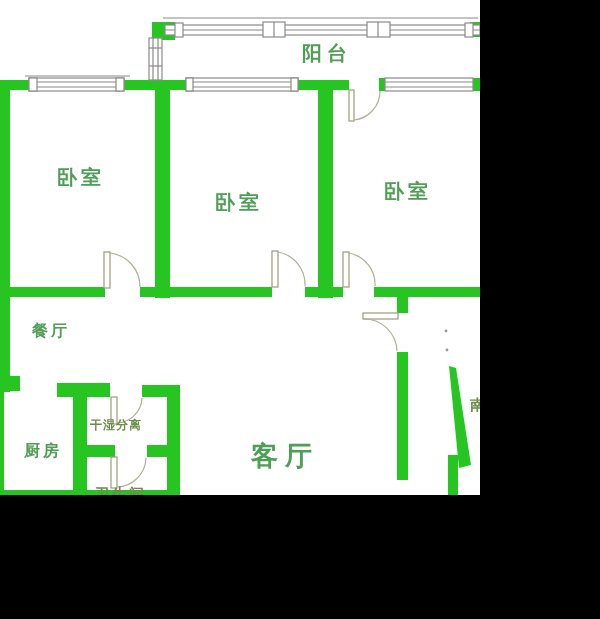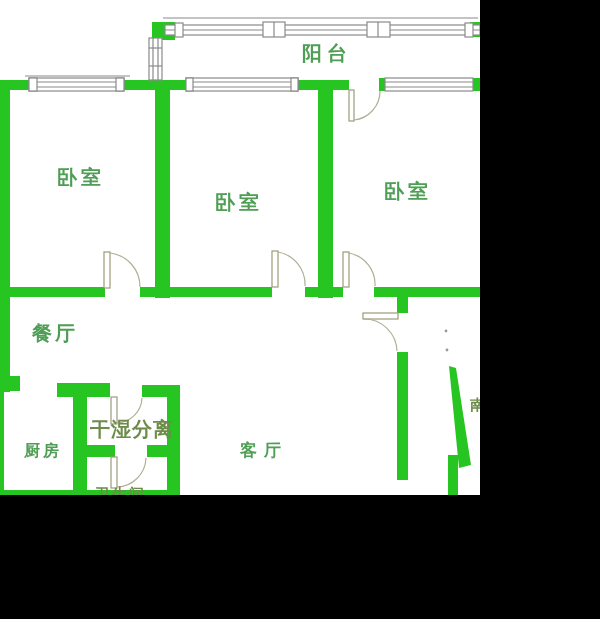--- a/index.html
+++ b/index.html
@@ -13,24 +13,24 @@
   }
   .plan svg{position:absolute;left:0;top:0;}
   .room-label{
     position:absolute; color:var(--label); font-weight:bold;
     white-space:nowrap; line-height:1; z-index:3;
   }
   .lbl-balcony   {left:302px; top:43px;  font-size:20px; letter-spacing:5px;}
   .lbl-bed-left  {left:57px;  top:167px; font-size:20px; letter-spacing:4px;}
   .lbl-bed-mid   {left:215px; top:192px; font-size:20px; letter-spacing:4px;}
   .lbl-bed-right {left:384px; top:181px; font-size:20px; letter-spacing:4px;}
-  .lbl-dining    {left:32px;  top:323px; font-size:20px; letter-spacing:3px;}
+  .lbl-dining    {left:32px;  top:323px; font-size:16px; letter-spacing:3px;}
   .lbl-kitchen   {left:24px;  top:443px; font-size:16px; letter-spacing:3px;}
-  .lbl-living    {left:240px; top:442px; font-size:17px; letter-spacing:7px;}
-  .lbl-drywet    {left:90px;  top:419px; font-size:20px; letter-spacing:1px; color:var(--label-olive);}
+  .lbl-living    {left:251px; top:442px; font-size:27px; letter-spacing:7px;}
+  .lbl-drywet    {left:90px;  top:419px; font-size:12px; letter-spacing:1px; color:var(--label-olive);}
   .lbl-bath      {left:95px;  top:487px; font-size:15px; letter-spacing:2px; color:var(--label-olive);}
   .lbl-south     {left:470px; top:398px; font-size:15px; color:var(--label-olive);}
   .mask{position:absolute; background:var(--mask); z-index:5;}
   .mask-right{left:480px; top:0; width:120px; height:619px;}
   .mask-bottom{left:0; top:495px; width:600px; height:124px;}
 </style>
 </head>
 <body>
 
 <div class="plan">

